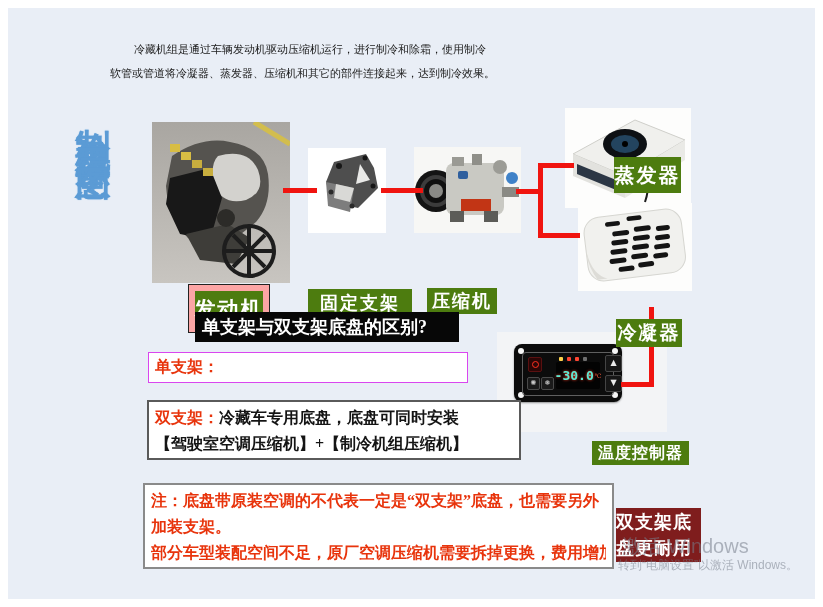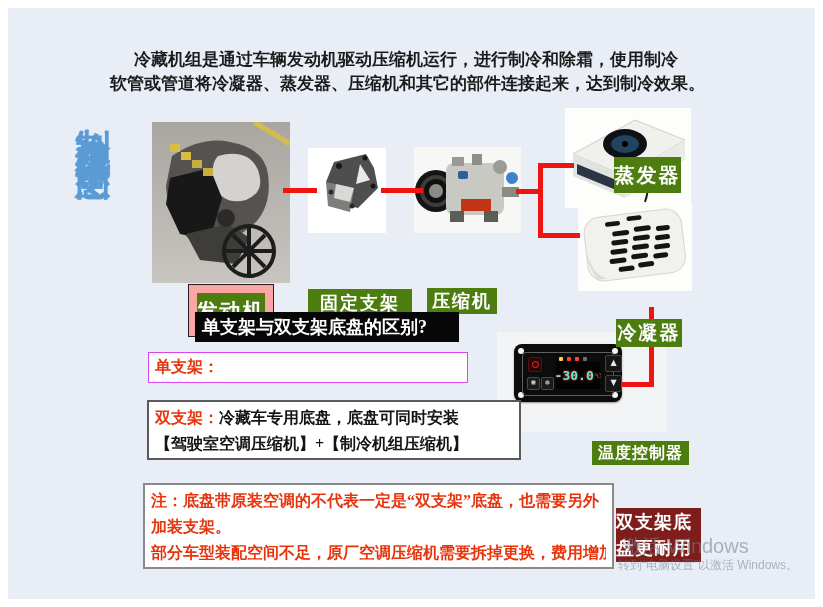--- a/index.html
+++ b/index.html
@@ -16,32 +16,32 @@
   .vtitle{
     position:absolute;left:68px;top:100px;height:380px;z-index:5;
     writing-mode:vertical-rl;text-orientation:upright;
     font-size:35px;font-weight:bold;color:#5b9bd5;
     letter-spacing:5px;line-height:48px;
     text-shadow:0 0 1px #7fb2e0;
   }
   
   .intro{
     position:absolute;left:110px;top:37px;width:668px;z-index:5;
-    font-size:17px;font-weight:bold;color:#1b1b1b;line-height:24px;margin-top:11px;
+    font-size:11px;font-weight:normal;color:#1b1b1b;line-height:24px;
   }
   .intro .l1{text-indent:24px;white-space:nowrap;}
   .intro .l2{white-space:nowrap;}
 
   
   .plate{
     position:absolute;background:#4d7c0f;color:#ffffff;z-index:5;
     display:flex;align-items:center;justify-content:center;
     font-weight:bold;letter-spacing:2px;white-space:nowrap;margin-top:45px;
   }
-  .plate.bordered{border:8px solid #fca5a5;box-shadow:0 0 0 1px #222;}
+  .plate.bordered{border:6px solid #fca5a5;box-shadow:0 0 0 1px #222;}
 
   
   .photo{position:absolute;z-index:2;}
   .photo svg{display:block;width:100%;height:100%;}
 
   
   .conn{position:absolute;background:#f01410;z-index:4;}
 
   
   .heading-box{

